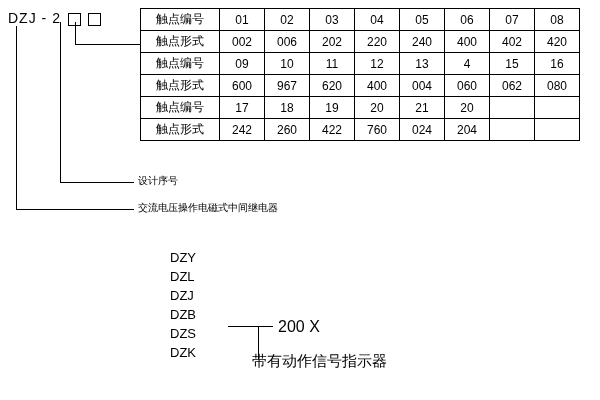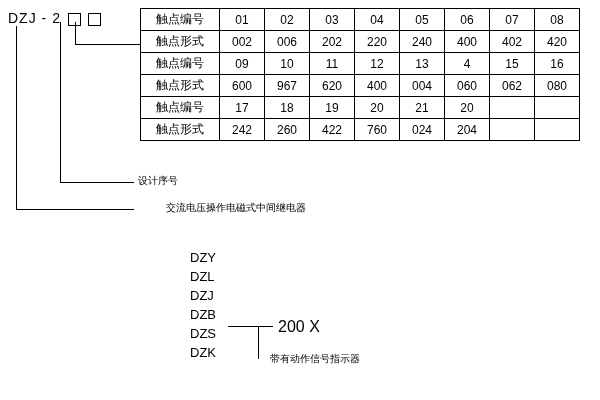--- a/index.html
+++ b/index.html
@@ -80,21 +80,20 @@
     position: absolute;
     left: 170px;
     top: 248px;
     font-size: 13px;
     line-height: 19px;
   }
   #legend .row {
     height: 19px;
     white-space: nowrap;
     position: relative;
-    margin-left: 20px;
   }
   #legend .code {
     display: inline-block;
     width: 46px;
   }
   #dzb-dash {
     position: absolute;
     left: 228px;
     top: 326px;
     width: 45px;
@@ -111,23 +110,23 @@
   #indicator-vline {
     position: absolute;
     left: 258px;
     top: 327px;
     width: 1px;
     height: 32px;
     background: #000;
   }
   #indicator-label {
     position: absolute;
-    left: 270px;
+    left: 252px;
     top: 352px;
-    font-size: 10px;
+    font-size: 15px;
     white-space: nowrap;
   }
 </style>
 </head>
 <body>
 
 <div id="part-code">
   <span>DZJ</span>
   <span>-</span>
   <span>2</span>
@@ -137,21 +136,21 @@
 
 <div class="vline" style="left:75px; top:22px; height:22px;"></div>
 <div class="hline" style="left:75px; top:44px; width:66px;"></div>
 
 <div class="vline" style="left:60px; top:22px; height:160px;"></div>
 <div class="hline" style="left:60px; top:182px; width:74px;"></div>
 <div class="leader-label" style="left:138px; top:174px;">设计序号</div>
 
 <div class="vline" style="left:16px; top:26px; height:183px;"></div>
 <div class="hline" style="left:16px; top:209px; width:118px;"></div>
-<div class="leader-label" style="left:138px; top:201px;margin-left:28px;">交流电压操作电磁式中间继电器</div>
+<div class="leader-label" style="left:138px; top:201px;">交流电压操作电磁式中间继电器</div>
 
 <table id="spec-table">
   <tbody>
     <tr>
       <td class="rowhead">触点编号</td>
       <td class="cell">01</td>
       <td class="cell">02</td>
       <td class="cell">03</td>
       <td class="cell">04</td>
       <td class="cell">05</td>

